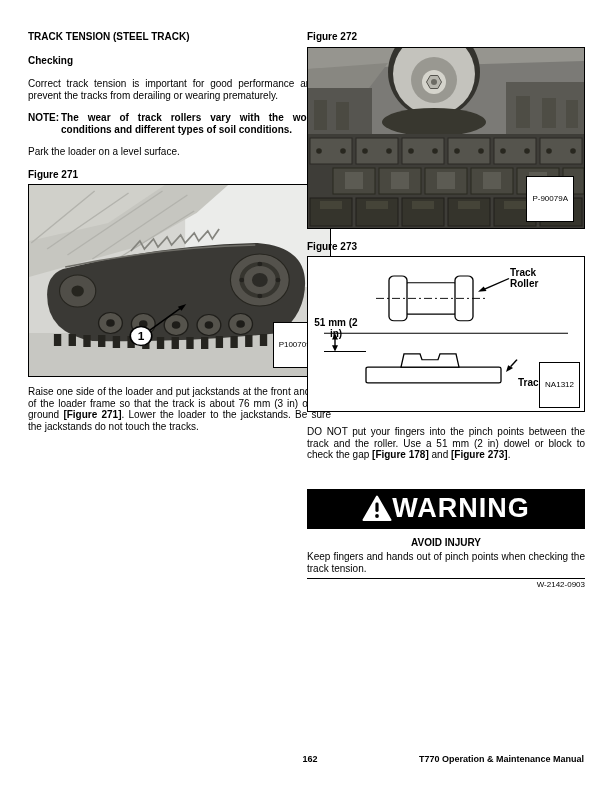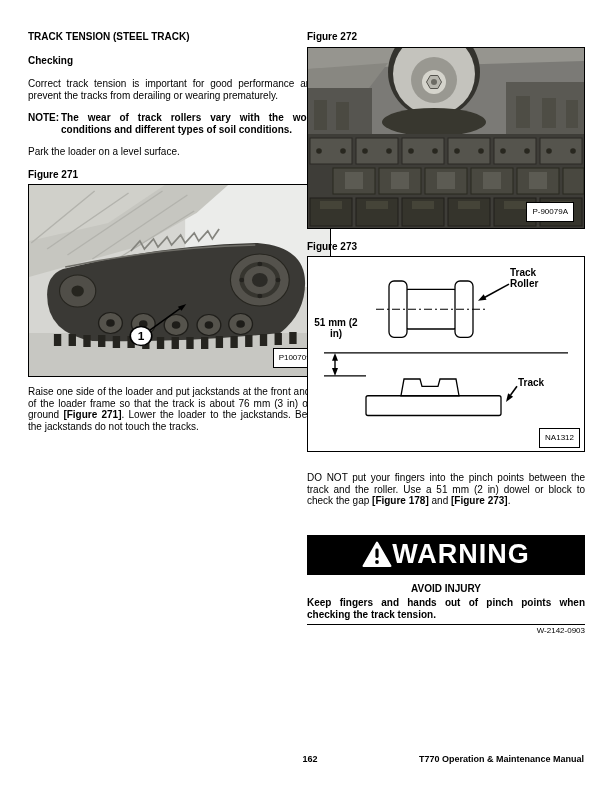--- a/index.html
+++ b/index.html
@@ -19,45 +19,45 @@
   .b       { font-weight:bold;margin-top:40px; }
 
   .note { position:relative; padding-left:33px; font-weight:bold; text-align:justify; margin-bottom:11px; }
   .note-label { position:absolute; left:0; top:0; }
 
   .fig-label { font-weight:bold; margin-bottom:4px; }
 
   .figure { position:relative; border:1px solid #000; margin-bottom:9px; background:#fff; }
   .fig271 { height:193px; }
   .fig272 { height:182px; margin-bottom:12px; }
-  .fig273 { height:196px; margin-bottom:20px; }
+  .fig273 { height:156px; margin-bottom:14px; }
   .figure svg { display:block; width:100%; height:100%; }
 
   .photo-id {
     position:absolute; background:#fff; border:1px solid #000;
-    font-size:8px; line-height:10px; padding:4px 5px; white-space:nowrap;
+    font-size:8px; line-height:10px; padding:17px 5px; white-space:nowrap;
   }
   .id271 { right:8px; bottom:8px; }
   .id272 { right:10px; bottom:6px; }
   .id273 { right:4px; bottom:3px; }
 
   .diag-lbl { position:absolute; font-weight:bold; line-height:11px; }
   .lbl-roller { left:202px; top:10px; width:46px; }
   .lbl-dim    { left:6px; top:60px; width:44px; text-align:center; }
   .lbl-track  { left:210px; top:120px; }
 
   .para3 { margin-bottom:12px; }
 
   .warning-banner {
     margin-top:28px; height:40px; background:#000; color:#fff;
     display:flex; align-items:center; justify-content:center; gap:0;
   }
   .warning-title { font-size:27px; font-weight:bold; letter-spacing:1px; line-height:1; }
   .avoid { text-align:center; font-weight:bold; margin-top:8px; margin-bottom:3px; }
-  .warn-text { font-weight:bold; text-align:justify; }
+  .warn-text { font-weight:normal; text-align:justify; }
   .sig-rule { border-top:1px solid #000; margin-top:4px; }
   .warn-code { font-size:8px; line-height:11px; text-align:right; }
 
   .footer { position:absolute; left:28px; right:28px; bottom:26px; height:12px;
             font-size:9px; font-weight:bold; }
   .footer .page-num { position:absolute; left:8px; right:0; text-align:center; }
   .footer .manual-title { position:absolute; right:0; }
 </style>
 </head>
 <body>

